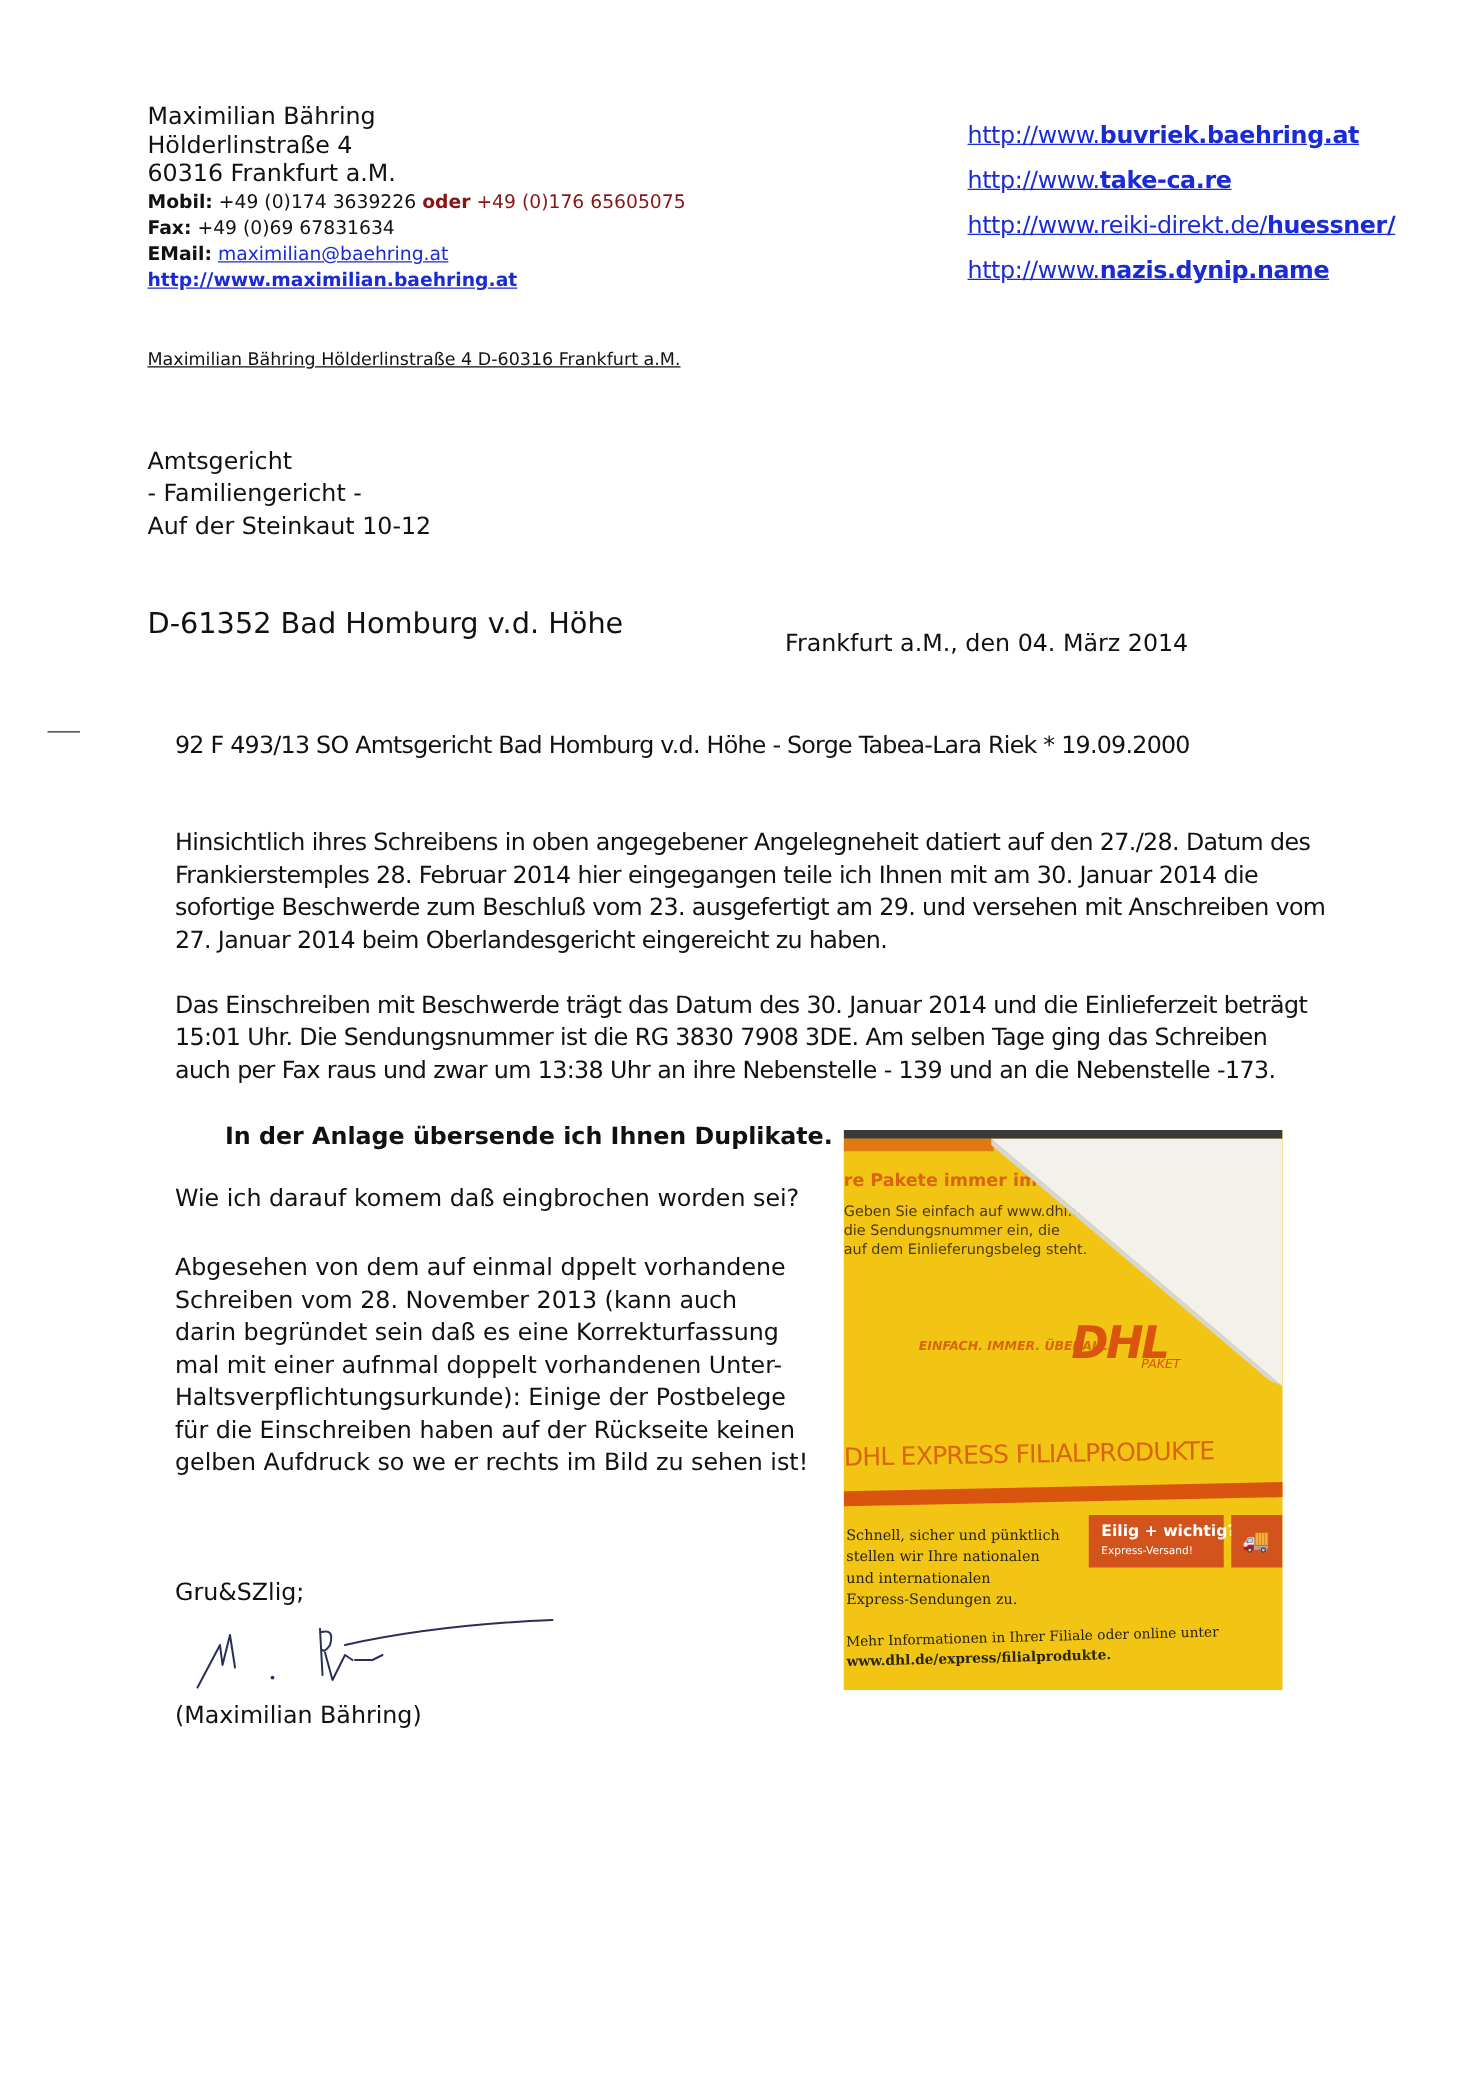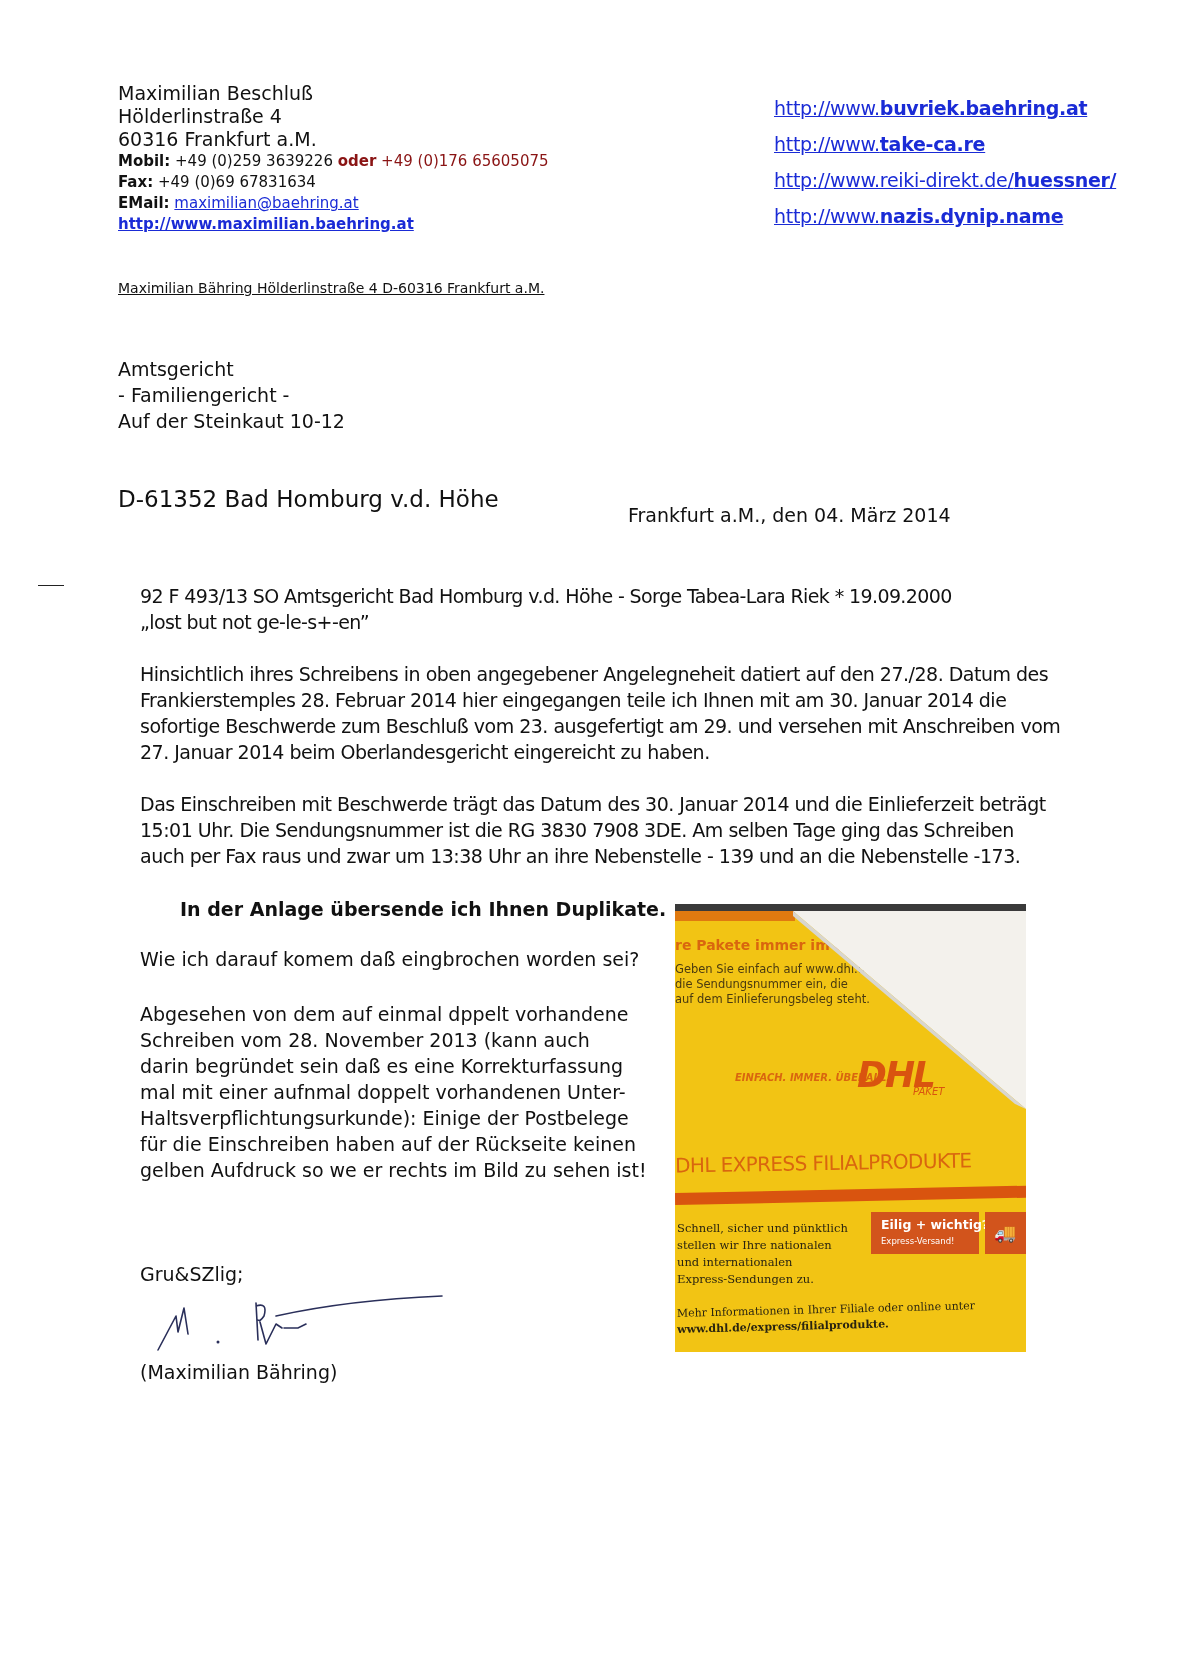--- a/index.html
+++ b/index.html
@@ -47,26 +47,26 @@
   .photo .eilig { left: 196px; top: 308px; width: 108px; height: 42px; background: #d2541c; color: #fff; }
   .photo .eilig .e1 { position: absolute; left: 10px; top: 5px; font-size: 12.5px; font-weight: bold; }
   .photo .eilig .e2 { position: absolute; left: 10px; top: 24px; font-size: 8.5px; }
   .photo .truck { left: 310px; top: 308px; width: 41px; height: 42px; background: #d2541c; color: #fff; font-size: 18px; text-align: center; line-height: 42px; }
   .photo .b3 { left: 2px; top: 398px; font-family: "DejaVu Serif", serif; font-size: 11px; color: #2a2410; line-height: 16px; transform: rotate(-1.5deg); }
 </style>
 </head>
 <body>
 
 <div class="abs sender">
-  <div class="big">Maximilian Beschluß</div>
+  <div class="big">Maximilian Bähring</div>
   <div class="big">Hölderlinstraße 4</div>
   <div class="big">60316 Frankfurt a.M.</div>
   <div class="small">
     <span class="lbl">Mobil:</span>
-    <span>+49 (0)259 3639226</span>
+    <span>+49 (0)174 3639226</span>
     <span class="red lbl">oder</span>
     <span class="red">+49 (0)176 65605075</span>
   </div>
   <div class="small">
     <span class="lbl">Fax:</span>
     <span>+49 (0)69 67831634</span>
   </div>
   <div class="small">
     <span class="lbl">EMail:</span>
     <a class="link">maximilian@baehring.at</a>
@@ -91,21 +91,20 @@
   <div>Auf der Steinkaut 10-12</div>
 </div>
 <div class="abs city">D-61352 Bad Homburg v.d. Höhe</div>
 
 <div class="abs date">Frankfurt a.M., den 04. März 2014</div>
 
 <div class="abs dash"></div>
 
 <div class="abs subject">
   <div>92 F 493/13 SO Amtsgericht Bad Homburg v.d. Höhe - Sorge Tabea-Lara Riek * 19.09.2000</div>
-  <div>„lost but not ge-le-s+-en”</div>
 </div>
 
 <div class="abs para p1">
   <div>Hinsichtlich ihres Schreibens in oben angegebener Angelegneheit datiert auf den 27./28. Datum des</div>
   <div>Frankierstemples 28. Februar 2014 hier eingegangen teile ich Ihnen mit am 30. Januar 2014 die</div>
   <div>sofortige Beschwerde zum Beschluß vom 23. ausgefertigt am 29. und versehen mit Anschreiben vom</div>
   <div>27. Januar 2014 beim Oberlandesgericht eingereicht zu haben.</div>
 </div>
 
 <div class="abs para p2">

